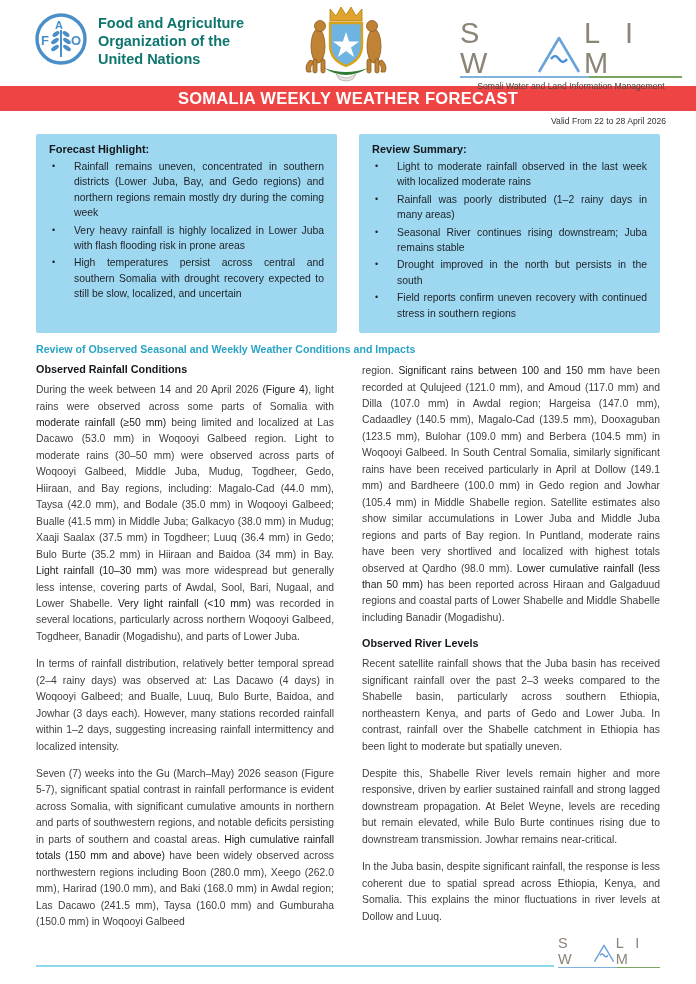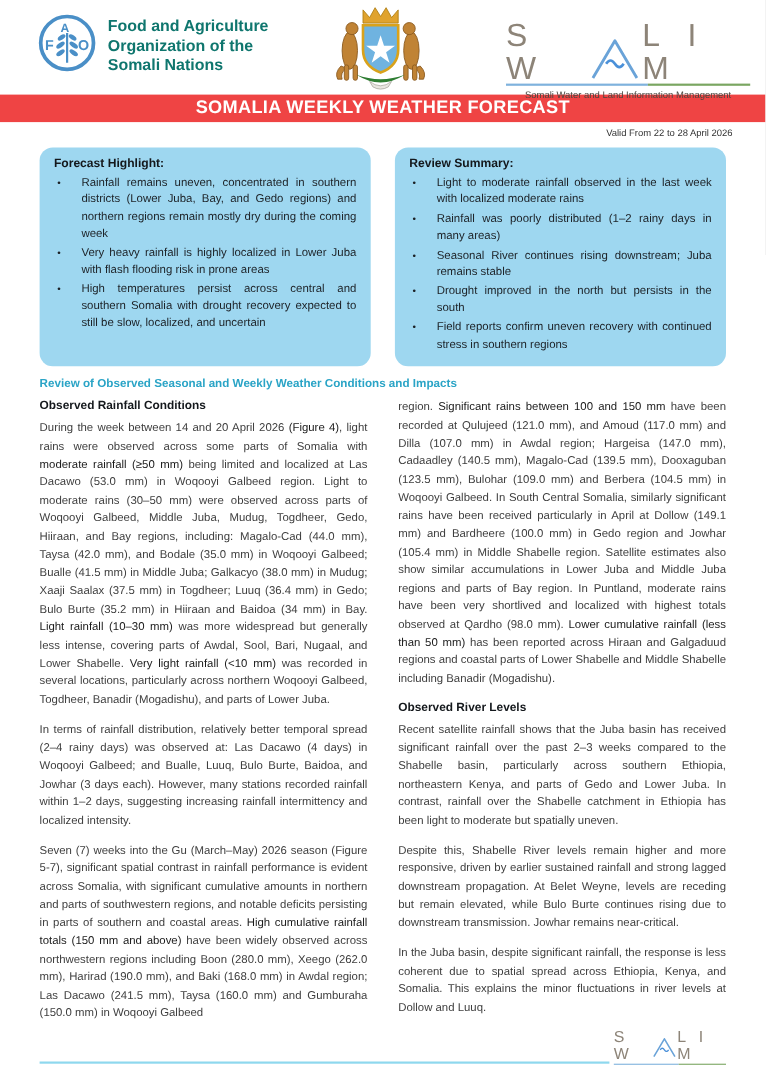--- a/index.html
+++ b/index.html
@@ -20,21 +20,21 @@
   .swalim-underline{ display:flex; height:2px; margin-top:-2px; }
   .swalim-underline .blue{ background:#7fb2dd; width:58%; height:2px; }
   .swalim-underline .green{ background:#7aa661; width:42%; height:2px; }
   .swalim-tagline{ font-size:8.6px; color:#4a453f; text-align:center; margin-top:3px; }
   
   .band{ height:25px; background:#ef4444; display:flex; align-items:center; justify-content:center; }
   .band-title{ color:#ffffff; font-weight:bold; font-size:16.5px; letter-spacing:0.3px; }
   .valid-line{ text-align:right; font-size:8.6px; color:#333333; padding:5px 30px 0 0; }
   
   .boxes{ display:flex; gap:22px; margin:8px 36px 0 36px; align-items:stretch; }
-  .hbox{ flex:1; background:#9ed7f0; border-radius:12px; padding:9px 13px 10px 13px; }
+  .hbox{ flex:1; background:#9ed7f0; border-radius:2px; padding:9px 13px 10px 13px; }
   .hbox-title{ font-size:11px; font-weight:bold; color:#14181c; margin-bottom:4px; }
   .bullet{ display:flex; font-size:10.4px; color:#1c2126; line-height:15.4px; margin-bottom:2px; }
   .bullet::before{ content:"•"; width:22px; flex:0 0 22px; padding-left:3px; font-size:9px; line-height:15.4px; color:#1c2126; }
   .bullet .btext{ flex:1; text-align:justify; }
   
   .section-heading{ margin:10px 36px 0 36px; color:#2aa4c6; font-weight:bold; font-size:10.6px; }
   .cols{ display:flex; gap:28px; margin:8px 36px 0 36px; }
   .col{ flex:1; }
   .subhead{ font-size:10.8px; font-weight:bold; color:#14181c; margin-bottom:7px; }
   .para{ font-size:10.35px; line-height:16.45px; color:#3e3e3e; text-align:justify; margin-bottom:11px; }
@@ -68,21 +68,21 @@
           <ellipse cx="32" cy="22" rx="4" ry="2" fill="#4a8fc7" transform="rotate(35 32 22)"></ellipse>
           <ellipse cx="21" cy="29" rx="4.4" ry="2.1" fill="#4a8fc7" transform="rotate(-35 21 29)"></ellipse>
           <ellipse cx="33" cy="29" rx="4.4" ry="2.1" fill="#4a8fc7" transform="rotate(35 33 29)"></ellipse>
           <ellipse cx="21" cy="36" rx="4.4" ry="2.1" fill="#4a8fc7" transform="rotate(-35 21 36)"></ellipse>
           <ellipse cx="33" cy="36" rx="4.4" ry="2.1" fill="#4a8fc7" transform="rotate(35 33 36)"></ellipse>
         </svg>
       </span>
       <div class="fao-name">
         <div>Food and Agriculture</div>
         <div>Organization of the</div>
-        <div>Somali Nations</div>
+        <div>United Nations</div>
       </div>
     </div>
 
     <div class="coa">
       <svg width="100" height="80" viewBox="0 0 100 80">
 
         <path d="M34 17 L34 5 L40 12 L45 3 L50 11 L55 3 L60 12 L66 5 L66 17 Z" fill="#e0a32e" stroke="#b07f14" stroke-width="0.8"></path>
 
         <g fill="#c08335" stroke="#8a5a20" stroke-width="0.8">
           <ellipse cx="22" cy="42" rx="7" ry="17"></ellipse>

